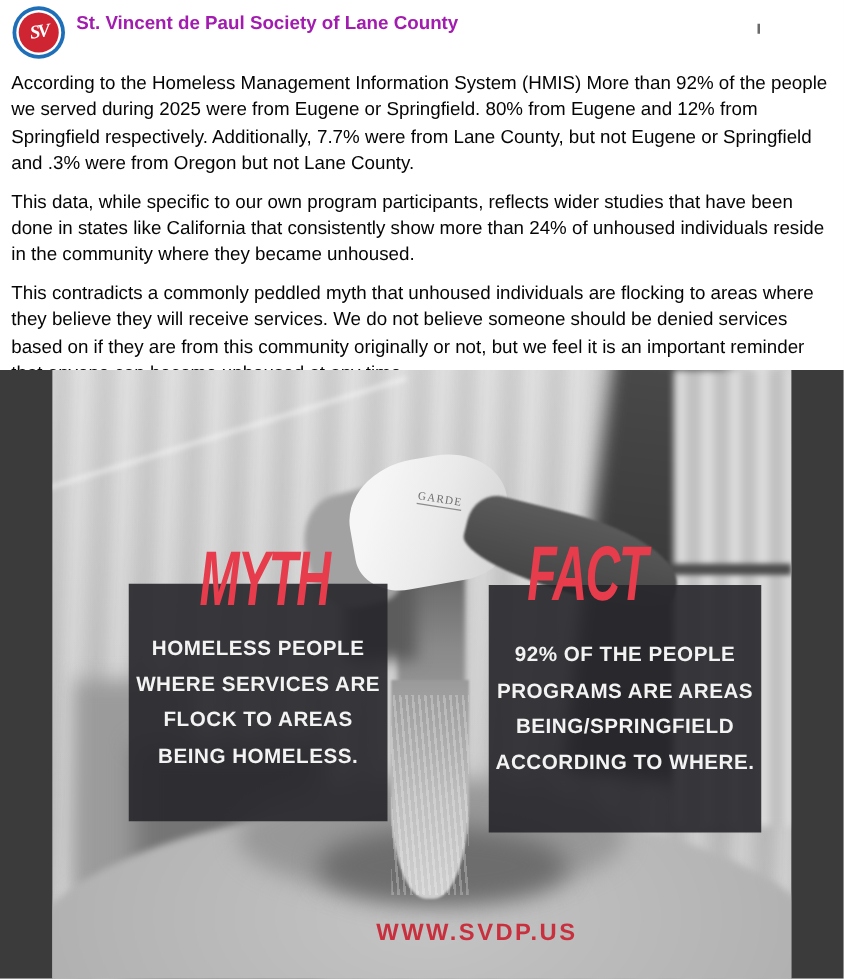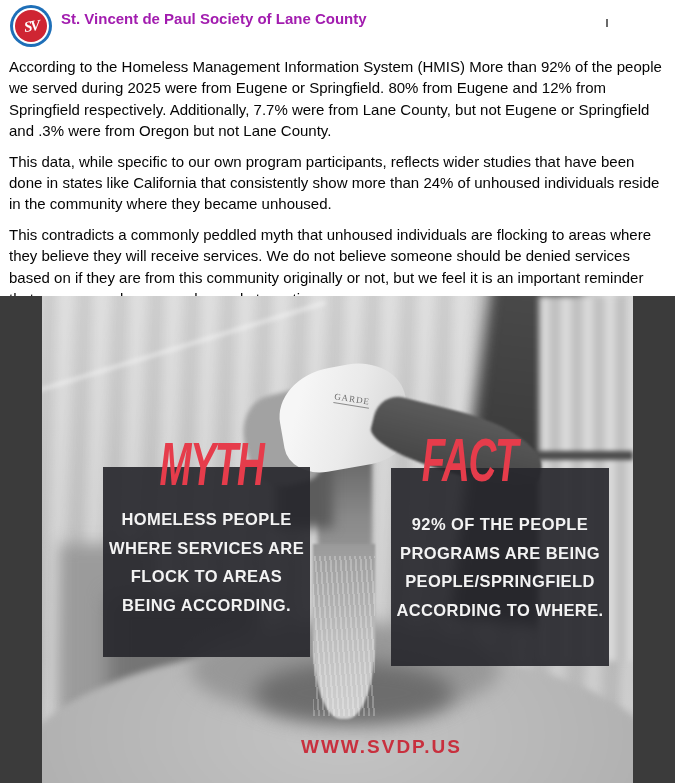--- a/index.html
+++ b/index.html
@@ -137,26 +137,26 @@
       <div class="cap-brim"></div>
     </div>
 
     <div class="big-label myth-label" style="color: rgb(230, 60, 75);">MYTH</div>
     <div class="big-label fact-label" style="color: rgb(230, 60, 75);">FACT</div>
 
     <div class="overlay-box box-myth">
       <div>HOMELESS PEOPLE</div>
       <div>WHERE SERVICES ARE</div>
       <div>FLOCK TO AREAS</div>
-      <div>BEING ACCORDING.</div>
+      <div>BEING HOMELESS.</div>
     </div>
 
     <div class="overlay-box box-fact">
       <div>92% OF THE PEOPLE</div>
-      <div>PROGRAMS ARE BEING</div>
-      <div>PEOPLE/SPRINGFIELD</div>
+      <div>PROGRAMS ARE AREAS</div>
+      <div>BEING/SPRINGFIELD</div>
       <div>ACCORDING TO WHERE.</div>
     </div>
 
     <div class="url-label" style="color: rgb(200, 48, 62);">WWW.SVDP.US</div>
   </div>
 
 </div>
 
 </body></html>

